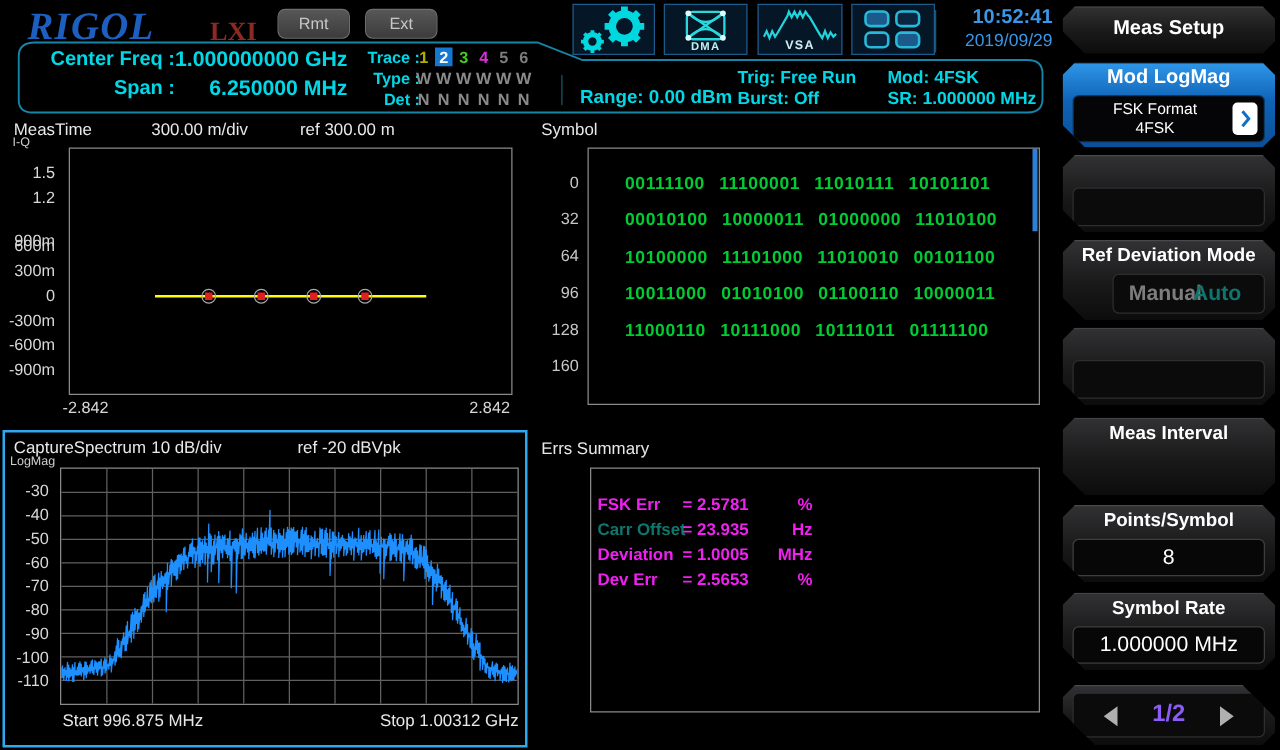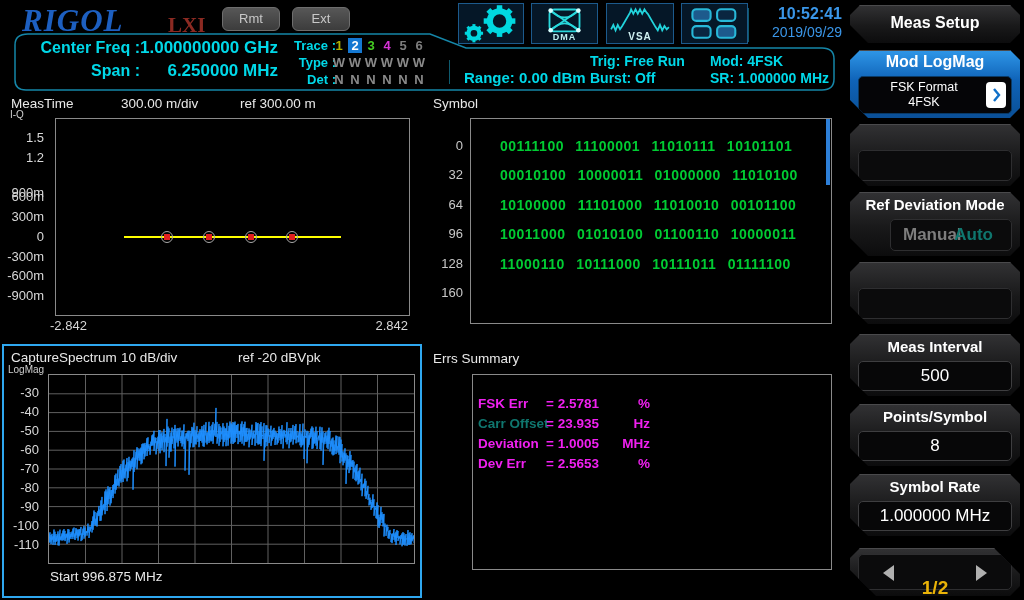--- a/index.html
+++ b/index.html
@@ -199,20 +199,21 @@
         <line y1="75.2" y2="75.2" x1="0" x2="365" stroke="#606060"></line>
         <line y1="94.0" y2="94.0" x1="0" x2="365" stroke="#606060"></line>
         <line y1="112.8" y2="112.8" x1="0" x2="365" stroke="#606060"></line>
         <line y1="131.6" y2="131.6" x1="0" x2="365" stroke="#606060"></line>
         <line y1="150.4" y2="150.4" x1="0" x2="365" stroke="#606060"></line>
         <line y1="169.2" y2="169.2" x1="0" x2="365" stroke="#606060"></line>
         <path d="M0 158.8 L 0 167.6 L1 157.3 L 1 167.3 L2 160.0 L 2 169.2 L3 158.8 L 3 165.2 L4 161.2 L 4 169.8 L5 154.5 L 5 167.1 L6 156.7 L 6 169.9 L7 159.1 L 7 166.9 L8 160.7 L 8 165.9 L9 156.4 L 9 170.3 L10 158.7 L 10 170.6 L11 154.6 L 11 165.1 L12 161.3 L 12 165.3 L13 158.4 L 13 165.5 L14 155.5 L 14 165.4 L15 154.1 L 15 164.8 L16 155.9 L 16 166.1 L17 158.9 L 17 162.8 L18 158.6 L 18 168.9 L19 154.0 L 19 165.2 L20 154.6 L 20 167.6 L21 157.1 L 21 164.0 L22 158.8 L 22 162.1 L23 156.5 L 23 164.0 L24 153.6 L 24 161.9 L25 152.5 L 25 163.8 L26 158.4 L 26 165.0 L27 153.1 L 27 160.5 L28 154.2 L 28 163.2 L29 155.0 L 29 165.6 L30 154.1 L 30 161.4 L31 154.1 L 31 160.1 L32 151.9 L 32 166.1 L33 158.3 L 33 165.2 L34 153.6 L 34 160.0 L35 150.9 L 35 163.7 L36 152.6 L 36 161.5 L37 156.3 L 37 158.2 L38 155.9 L 38 160.6 L39 148.6 L 39 157.7 L40 151.4 L 40 163.0 L41 151.8 L 41 156.6 L42 151.7 L 42 153.9 L43 146.0 L 43 157.5 L44 141.4 L 44 154.8 L45 135.5 L 45 149.5 L46 137.0 L 46 150.3 L47 143.6 L 47 150.5 L48 137.7 L 48 151.5 L49 135.9 L 49 140.6 L50 130.9 L 50 141.1 L51 134.4 L 51 145.9 L52 125.4 L 52 145.7 L53 121.9 L 53 140.4 L54 130.1 L 54 133.6 L55 128.9 L 55 135.3 L56 116.4 L 56 139.2 L57 114.4 L 57 130.2 L58 116.5 L 58 136.0 L59 111.3 L 59 129.2 L60 113.7 L 60 124.1 L61 112.2 L 61 130.6 L62 115.1 L 62 128.3 L63 114.8 L 63 121.0 L64 110.0 L 64 123.1 L65 109.1 L 65 114.3 L66 100.2 L 66 118.6 L67 98.6 L 67 114.8 L68 104.0 L 68 110.8 L69 94.5 L 69 110.2 L70 103.4 L 70 111.5 L71 90.9 L 71 106.1 L72 89.1 L 72 107.6 L73 94.9 L 73 104.3 L74 85.7 L 74 107.0 L75 84.5 L 75 102.7 L76 93.5 L 76 103.4 L77 89.6 L 77 96.4 L78 83.1 L 78 106.3 L79 87.2 L 79 102.9 L80 81.8 L 80 93.5 L81 85.5 L 81 96.2 L82 86.2 L 82 93.8 L83 83.7 L 83 91.9 L84 82.4 L 84 114.7 L85 75.3 L 85 97.0 L86 82.8 L 86 92.7 L87 76.6 L 87 84.7 L88 72.2 L 88 94.2 L89 73.3 L 89 83.3 L90 75.5 L 90 85.5 L91 73.6 L 91 85.7 L92 72.6 L 92 89.3 L93 69.1 L 93 88.3 L94 68.4 L 94 78.8 L95 68.8 L 95 84.3 L96 67.9 L 96 81.5 L97 69.8 L 97 76.0 L98 63.2 L 98 81.0 L99 62.3 L 99 73.9 L100 69.2 L 100 76.2 L101 70.8 L 101 79.8 L102 66.6 L 102 71.0 L103 60.3 L 103 70.4 L104 59.3 L 104 70.6 L105 55.8 L 105 75.9 L106 62.3 L 106 68.2 L107 62.9 L 107 79.4 L108 66.1 L 108 73.9 L109 61.7 L 109 68.5 L110 55.0 L 110 75.9 L111 55.1 L 111 78.3 L112 58.7 L 112 72.9 L113 57.2 L 113 75.2 L114 60.8 L 114 67.4 L115 53.9 L 115 77.2 L116 58.9 L 116 67.4 L117 61.9 L 117 91.1 L118 43.9 L 118 71.7 L119 51.6 L 119 67.9 L120 53.4 L 120 82.7 L121 61.6 L 121 76.4 L122 57.4 L 122 76.5 L123 52.6 L 123 69.1 L124 61.2 L 124 63.4 L125 54.0 L 125 73.4 L126 49.9 L 126 91.6 L127 53.6 L 127 65.5 L128 56.5 L 128 67.6 L129 53.0 L 129 71.5 L130 54.3 L 130 64.6 L131 52.7 L 131 66.0 L132 61.2 L 132 68.2 L133 55.5 L 133 71.5 L134 55.8 L 134 69.2 L135 49.4 L 135 73.9 L136 61.5 L 136 95.6 L137 58.4 L 137 62.9 L138 57.6 L 138 64.3 L139 55.8 L 139 66.1 L140 55.7 L 140 99.8 L141 56.1 L 141 72.4 L142 58.6 L 142 68.2 L143 51.9 L 143 61.4 L144 53.3 L 144 72.3 L145 47.7 L 145 71.9 L146 54.9 L 146 69.0 L147 57.0 L 147 69.5 L148 51.2 L 148 63.8 L149 59.2 L 149 66.9 L150 57.2 L 150 72.2 L151 54.2 L 151 66.0 L152 55.5 L 152 65.8 L153 51.1 L 153 67.6 L154 54.4 L 154 71.2 L155 49.8 L 155 71.8 L156 55.6 L 156 60.5 L157 47.2 L 157 67.6 L158 57.3 L 158 69.4 L159 57.4 L 159 65.7 L160 46.8 L 160 67.9 L161 51.2 L 161 65.3 L162 55.2 L 162 66.4 L163 49.7 L 163 65.9 L164 47.1 L 164 68.8 L165 54.9 L 165 60.0 L166 48.7 L 166 61.3 L167 32.9 L 167 62.0 L168 46.9 L 168 68.7 L169 58.6 L 169 63.5 L170 48.9 L 170 70.8 L171 51.2 L 171 66.9 L172 52.6 L 172 59.4 L173 56.6 L 173 64.4 L174 48.2 L 174 71.3 L175 51.5 L 175 66.9 L176 53.3 L 176 64.9 L177 53.5 L 177 71.2 L178 47.8 L 178 65.1 L179 56.3 L 179 70.7 L180 50.8 L 180 63.4 L181 46.5 L 181 62.4 L182 48.3 L 182 68.6 L183 49.5 L 183 66.5 L184 47.0 L 184 69.0 L185 48.0 L 185 67.8 L186 46.6 L 186 67.0 L187 50.3 L 187 59.0 L188 50.0 L 188 62.9 L189 48.9 L 189 69.1 L190 55.8 L 190 59.5 L191 56.6 L 191 67.0 L192 48.8 L 192 65.6 L193 46.4 L 193 68.7 L194 52.3 L 194 61.3 L195 49.1 L 195 70.5 L196 46.7 L 196 66.8 L197 53.2 L 197 66.8 L198 52.9 L 198 66.6 L199 58.9 L 199 64.9 L200 53.4 L 200 72.3 L201 54.7 L 201 64.4 L202 57.1 L 202 62.5 L203 49.7 L 203 70.0 L204 57.3 L 204 63.4 L205 55.5 L 205 63.5 L206 58.9 L 206 70.8 L207 47.1 L 207 59.9 L208 48.4 L 208 68.1 L209 47.9 L 209 69.5 L210 56.4 L 210 69.3 L211 49.1 L 211 68.9 L212 47.1 L 212 71.1 L213 51.4 L 213 61.3 L214 59.8 L 214 64.1 L215 48.1 L 215 85.8 L216 58.3 L 216 72.4 L217 50.2 L 217 67.0 L218 50.4 L 218 71.1 L219 53.4 L 219 61.6 L220 54.3 L 220 68.1 L221 60.0 L 221 62.5 L222 50.7 L 222 70.8 L223 56.1 L 223 65.7 L224 54.7 L 224 63.9 L225 52.9 L 225 62.0 L226 55.6 L 226 70.0 L227 56.9 L 227 64.7 L228 57.9 L 228 69.6 L229 58.8 L 229 67.8 L230 51.5 L 230 62.9 L231 54.0 L 231 65.4 L232 55.6 L 232 69.1 L233 50.1 L 233 63.8 L234 56.5 L 234 73.5 L235 54.9 L 235 61.4 L236 55.8 L 236 62.6 L237 58.9 L 237 67.2 L238 47.2 L 238 69.3 L239 56.8 L 239 65.0 L240 53.1 L 240 73.3 L241 58.5 L 241 67.4 L242 53.0 L 242 66.6 L243 56.3 L 243 64.1 L244 49.9 L 244 69.6 L245 56.6 L 245 64.0 L246 51.0 L 246 64.7 L247 49.1 L 247 68.3 L248 56.3 L 248 62.6 L249 60.5 L 249 67.4 L250 57.1 L 250 66.8 L251 49.1 L 251 70.3 L252 57.2 L 252 72.3 L253 59.2 L 253 70.4 L254 48.6 L 254 69.7 L255 60.9 L 255 84.0 L256 54.4 L 256 62.2 L257 61.0 L 257 63.1 L258 55.8 L 258 88.3 L259 56.5 L 259 72.3 L260 60.3 L 260 69.8 L261 57.6 L 261 63.5 L262 53.6 L 262 62.0 L263 51.4 L 263 73.9 L264 52.7 L 264 73.4 L265 57.0 L 265 68.7 L266 58.1 L 266 68.3 L267 51.7 L 267 70.6 L268 56.3 L 268 74.0 L269 62.6 L 269 63.5 L270 60.5 L 270 65.4 L271 51.7 L 271 74.0 L272 57.4 L 272 75.6 L273 52.3 L 273 67.7 L274 56.7 L 274 89.9 L275 62.4 L 275 69.3 L276 57.9 L 276 66.7 L277 57.1 L 277 68.8 L278 60.6 L 278 72.7 L279 55.5 L 279 74.1 L280 52.7 L 280 69.0 L281 56.0 L 281 76.5 L282 65.6 L 282 71.8 L283 63.5 L 283 79.3 L284 62.5 L 284 80.4 L285 65.4 L 285 79.7 L286 69.4 L 286 75.7 L287 60.5 L 287 79.1 L288 61.1 L 288 74.9 L289 70.9 L 289 77.6 L290 61.6 L 290 79.7 L291 62.1 L 291 88.2 L292 64.6 L 292 82.5 L293 69.1 L 293 86.5 L294 76.3 L 294 90.3 L295 78.1 L 295 87.8 L296 73.3 L 296 85.7 L297 78.4 L 297 108.9 L298 80.1 L 298 94.4 L299 80.8 L 299 91.9 L300 84.1 L 300 98.1 L301 76.1 L 301 95.2 L302 79.9 L 302 91.4 L303 85.5 L 303 92.1 L304 85.2 L 304 103.7 L305 86.6 L 305 97.4 L306 92.7 L 306 105.1 L307 90.4 L 307 106.3 L308 89.0 L 308 104.9 L309 96.5 L 309 109.5 L310 95.4 L 310 108.6 L311 92.7 L 311 107.0 L312 103.9 L 312 115.4 L313 98.7 L 313 121.2 L314 109.3 L 314 112.9 L315 108.5 L 315 112.9 L316 103.7 L 316 121.3 L317 105.8 L 317 123.9 L318 115.9 L 318 119.7 L319 110.8 L 319 124.8 L320 119.1 L 320 130.4 L321 122.7 L 321 129.6 L322 124.8 L 322 134.8 L323 127.0 L 323 133.1 L324 119.3 L 324 131.9 L325 124.3 L 325 140.8 L326 131.0 L 326 134.7 L327 132.6 L 327 143.2 L328 127.4 L 328 144.1 L329 130.1 L 329 151.5 L330 139.7 L 330 153.0 L331 142.1 L 331 150.1 L332 131.8 L 332 144.9 L333 137.2 L 333 148.0 L334 139.2 L 334 151.4 L335 138.9 L 335 161.5 L336 148.5 L 336 151.8 L337 150.6 L 337 160.9 L338 149.7 L 338 156.4 L339 151.8 L 339 163.2 L340 155.8 L 340 163.9 L341 154.9 L 341 159.1 L342 158.6 L 342 167.1 L343 158.8 L 343 168.1 L344 158.4 L 344 161.7 L345 154.0 L 345 164.8 L346 158.3 L 346 166.7 L347 156.7 L 347 170.0 L348 155.1 L 348 163.0 L349 156.0 L 349 165.9 L350 160.9 L 350 163.7 L351 161.5 L 351 169.4 L352 160.0 L 352 164.1 L353 158.4 L 353 171.3 L354 157.1 L 354 169.7 L355 158.2 L 355 169.5 L356 160.4 L 356 170.6 L357 159.0 L 357 164.4 L358 163.5 L 358 170.9 L359 155.1 L 359 169.2 L360 158.2 L 360 170.0 L361 157.2 L 361 169.4 L362 159.9 L 362 169.3 L363 158.2 L 363 166.3 L364 161.3 L 364 164.3 L365 160.1 L 365 168.0 " fill="none" stroke="#1e8fff" stroke-width="1"></path>
       </svg></div>
   <div id="spectrum-ticks"></div>
   <div class="abs win-title" style="left:50px;top:569px;">Start 996.875 MHz</div>
+  <div class="abs win-title" style="left:250px;top:569px;width:165px;text-align:right;">Stop 1.00312 GHz</div>
 
   <div class="abs win-title" style="left:433px;top:351px;">Errs Summary</div>
   <div class="abs plot" style="left:472px;top:374px;width:360px;height:196px;"></div>
   <div id="errs-rows"></div>
 
   <div class="abs" id="sidebar">
 
     <div class="skey" style="top:5px;height:38px;">
       <div class="skey-title" style="top:9px;font-size:16px;">Meas Setup</div>
     </div>
@@ -243,37 +244,36 @@
         <span style="position:absolute;right:18px;top:5px;font-size:17px;font-weight:bold;color:#0f766e;">Auto</span>
       </div>
     </div>
 
     <div class="skey" style="top:262px;height:62px;">
       <div class="skey-inner" style="top:26px;bottom:5px;background:#0b0b0c;border-color:#2e2e30;"></div>
     </div>
 
     <div class="skey" style="top:334px;height:62px;">
       <div class="skey-title" style="top:4px;">Meas Interval</div>
-      <div class="skey-inner" style="top:27px;bottom:5px;font-size:17px;line-height:28px;">500</div>
     </div>
 
     <div class="skey" style="top:404px;height:62px;">
       <div class="skey-title" style="top:4px;">Points/Symbol</div>
       <div class="skey-inner" style="top:27px;bottom:5px;font-size:17px;line-height:28px;">8</div>
     </div>
 
     <div class="skey" style="top:474px;height:62px;">
       <div class="skey-title" style="top:4px;">Symbol Rate</div>
       <div class="skey-inner" style="top:27px;bottom:5px;font-size:17px;line-height:28px;">1.000000 MHz</div>
     </div>
 
     <div class="skey" style="top:548px;height:48px;clip-path:polygon(10px 0, calc(100% - 26px) 0, 100% 26px, 100% calc(100% - 10px), calc(100% - 10px) 100%, 26px 100%, 0 calc(100% - 26px), 0 10px);">
       <div class="skey-inner" style="top:6px;bottom:6px;background:#0b0b0c;border-color:#2e2e30;">
         <span class="pag-tri" style="position:absolute;left:24px;top:10px;border-right:11px solid #b0b0b0;"></span>
-        <span style="position:absolute;left:0;right:0;top:6px;font-size:19px;font-weight:bold;color:#eab308;margin-top:16px;">1/2</span>
+        <span style="position:absolute;left:0;right:0;top:6px;font-size:19px;font-weight:bold;color:#8b5cf6;">1/2</span>
         <span class="pag-tri" style="position:absolute;right:24px;top:10px;border-left:11px solid #b0b0b0;"></span>
       </div>
     </div>
   </div>
 <div class="tr-item" style="position: absolute; left: 332px; top: 38px; color: rgb(176, 176, 0);">1</div>
     <div class="tr-item" style="position: absolute; left: 348px; top: 38px; color: rgb(255, 255, 255); background: rgb(20, 120, 210);">2</div>
     <div class="tr-item" style="position: absolute; left: 364px; top: 38px; color: rgb(68, 204, 34);">3</div>
     <div class="tr-item" style="position: absolute; left: 380px; top: 38px; color: rgb(214, 51, 214);">4</div>
     <div class="tr-item" style="position: absolute; left: 396px; top: 38px; color: rgb(125, 125, 125);">5</div>
     <div class="tr-item" style="position: absolute; left: 412px; top: 38px; color: rgb(125, 125, 125);">6</div>

